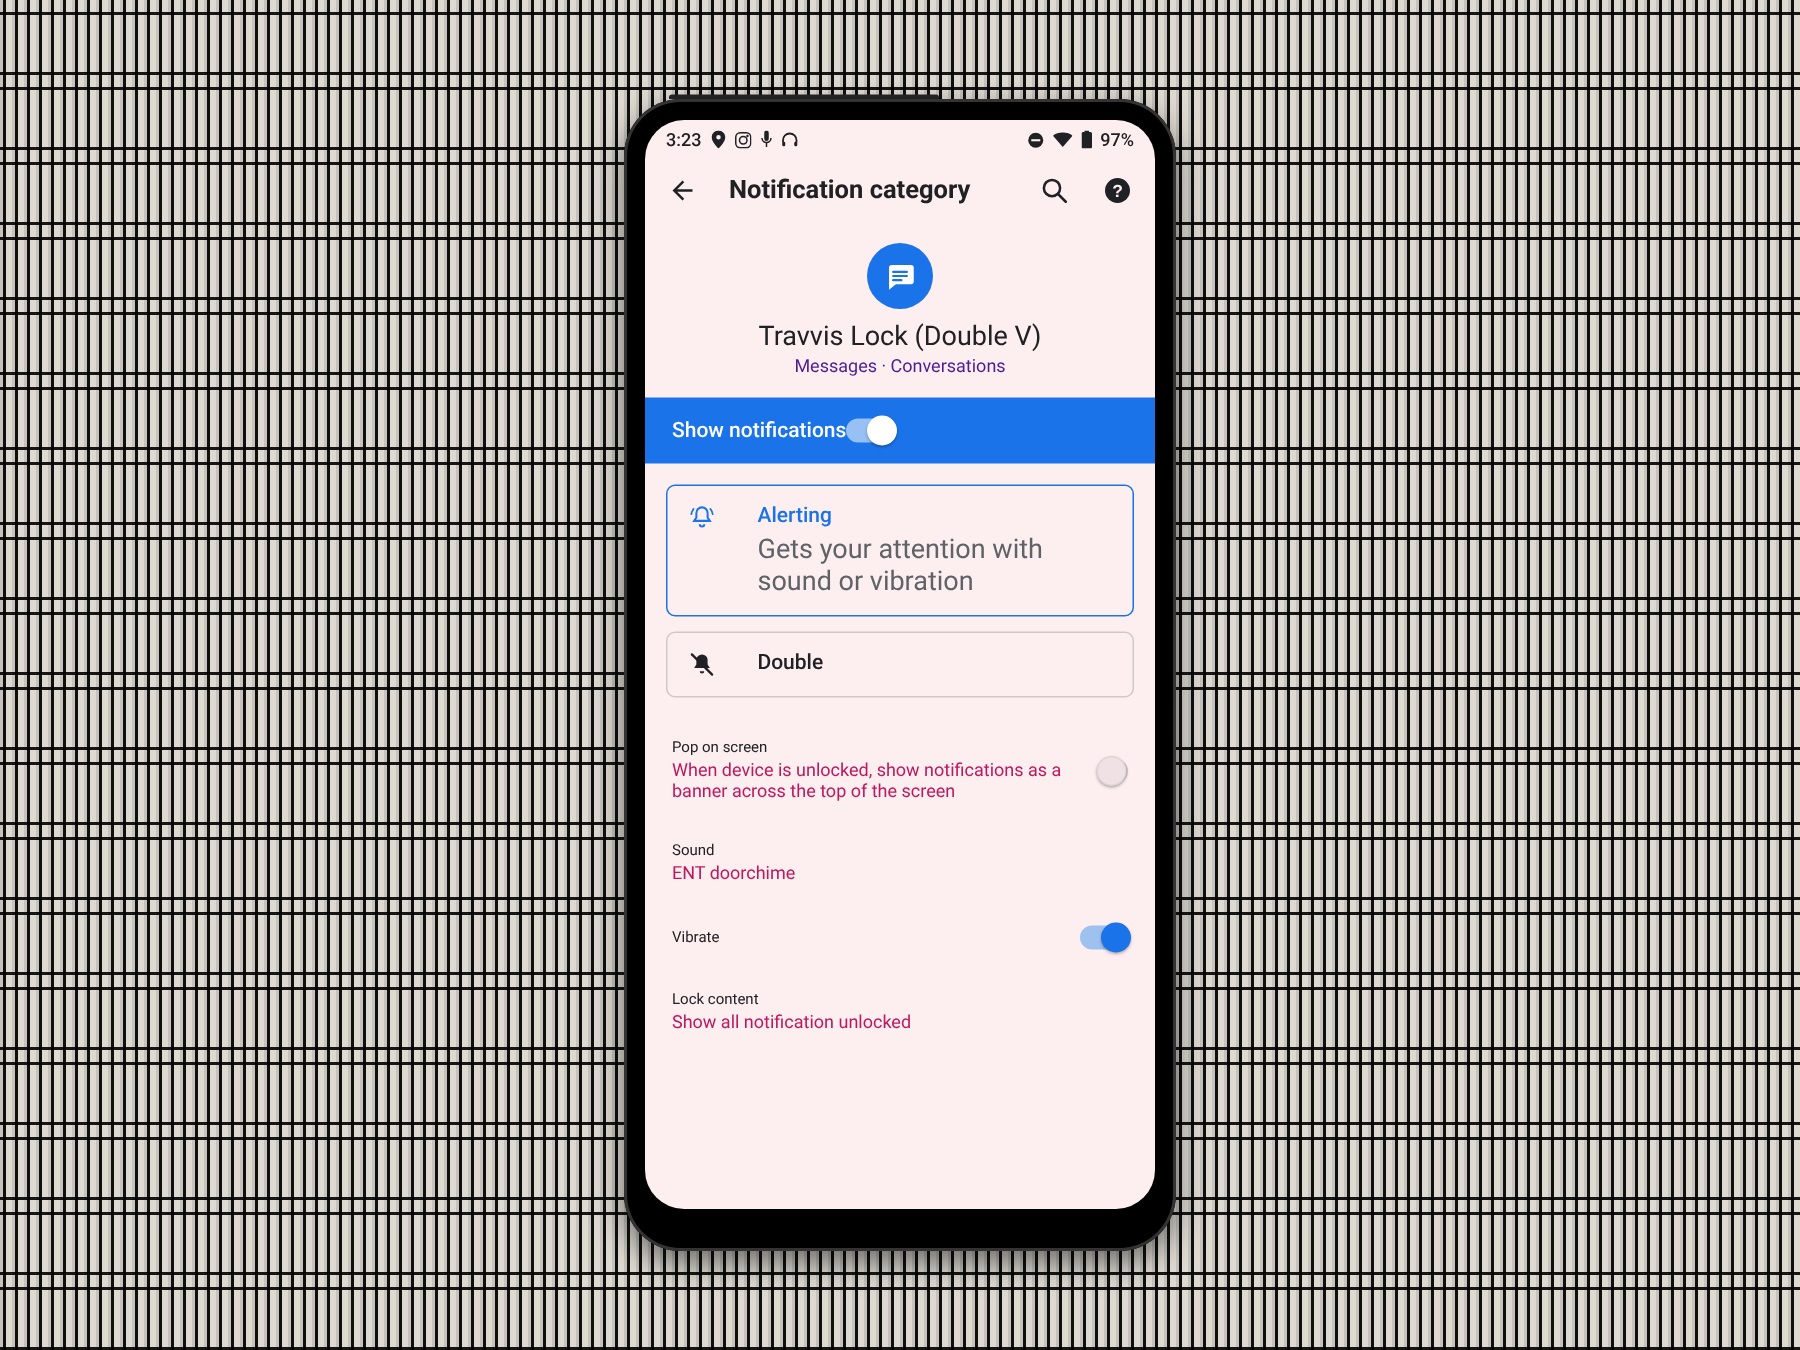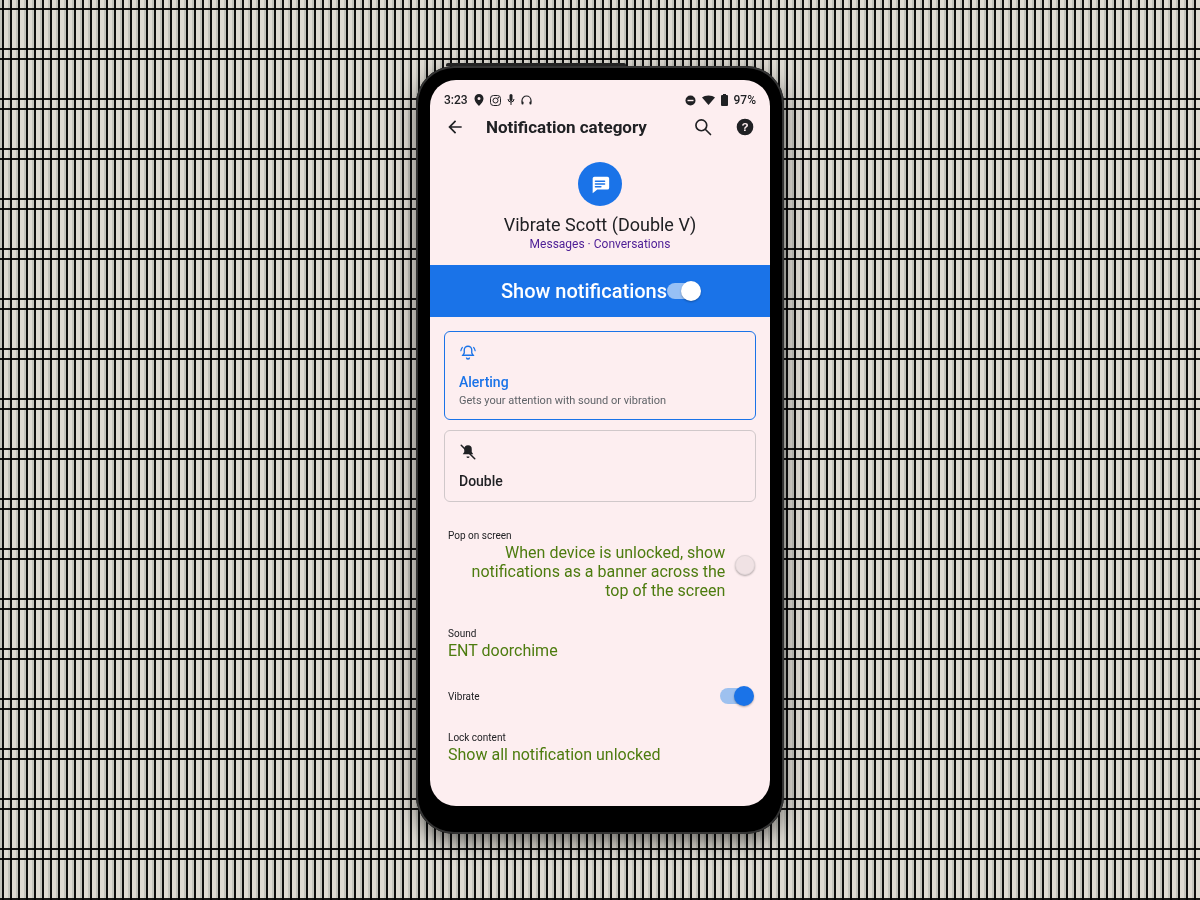--- a/index.html
+++ b/index.html
@@ -40,23 +40,23 @@
     border-radius: 26px;
     overflow: hidden;
     display: flex;
     flex-direction: column;
     color: #202124;
   }
 
   .status-bar {
     height: 26px;
     display: flex;
-    align-items: flex-start;
+    align-items: center;
     justify-content: space-between;
-    padding: 13px 14px;
+    padding: 0 14px;
     font-size: 12px;
     font-weight: 500;
   }
   .status-left, .status-right { display: flex; align-items: center; gap: 6px; }
   .status-left span, .status-right span { display: inline-flex; }
 
   .app-bar {
     display: flex;
     align-items: center;
     gap: 20px;
@@ -77,23 +77,23 @@
     margin-bottom: 8px;
   }
   .contact-name { font-size: 18px; font-weight: 400; }
   .contact-sub { font-size: 12px; color: #4c1d95; margin-top: 2px; }
 
   .master-toggle {
     background: #1a73e8;
     color: #fff;
     display: flex;
     align-items: center;
-    justify-content: center;
+    justify-content: flex-start;
     padding: 14px 18px;
-    font-size: 20px;
+    font-size: 14px;
     font-weight: 500;
   }
 
   .switch {
     width: 32px; height: 16px; border-radius: 10px; position: relative;
     display: inline-block; cursor: pointer;
   }
   .switch .knob {
     position: absolute; top: -2px; width: 20px; height: 20px; border-radius: 50%;
     background: #fff; box-shadow: 0 1px 2px rgba(0,0,0,0.3);
@@ -105,39 +105,38 @@
   .switch.off { background: #cfc6c8; }
   .switch.off .knob { left: -2px; background: #f0e2e4; border:1px solid #e0d5d7; }
 
   .option-group { padding: 14px 14px 8px; display: flex; flex-direction: column; gap: 10px; }
   .option-card {
     border: 1px solid #d0c8ca;
     border-radius: 6px;
     padding: 12px 14px;
     display: flex;
     align-items: flex-start;
-    gap: 12px;
+    gap: 28px;
     cursor: pointer;
-    flex-direction: column;
   }
   .option-card.selected { border: 1.5px solid #1a73e8; }
   .option-card .body { flex: 1; }
   .option-card .label { font-size: 14px; font-weight: 500; }
   .option-card.selected .label { color: #1a73e8; }
-  .option-card .desc { font-size: 11px; color: #5f6368; margin-top: 4px; }
+  .option-card .desc { font-size: 18px; color: #5f6368; margin-top: 4px; }
 
   .settings-list { padding: 6px 0 0; }
   .setting-row {
     display: flex; align-items: center; justify-content: space-between;
     padding: 14px 18px;
     cursor: pointer;
   }
   .setting-body { padding-right: 12px; }
   .setting-title { font-size: 10px; }
-  .setting-sub { font-size: 16px; color: #4d7c0f; margin-top: 2px; text-align: right; }
+  .setting-sub { font-size: 12px; color: #be185d; margin-top: 2px; }
 
   svg { display: block; }
 </style>
 </head>
 <body>
 
 <div class="phone-frame">
   <div class="screen">
 
     <div class="status-bar">
@@ -215,21 +214,21 @@
 
     <div class="app-header">
       <div class="app-icon">
         <svg width="22" height="22" viewBox="0 0 24 24">
             <path fill="#fff" d="M4 4h16a2 2 0 0 1 2 2v10a2 2 0 0 1-2 2H9l-5 4V6a2 2 0 0 1 2-2z"></path>
             <line x1="7" y1="9" x2="17" y2="9" stroke="#1a73e8" stroke-width="1.6" stroke-linecap="round"></line>
             <line x1="7" y1="12" x2="17" y2="12" stroke="#1a73e8" stroke-width="1.6" stroke-linecap="round"></line>
             <line x1="7" y1="15" x2="13" y2="15" stroke="#1a73e8" stroke-width="1.6" stroke-linecap="round"></line>
           </svg>
       </div>
-      <div class="contact-name">Vibrate Scott (Double V)</div>
+      <div class="contact-name">Travvis Lock (Double V)</div>
       <div class="contact-sub">Messages · Conversations</div>
     </div>
 
     <div class="master-toggle">
       <span>Show notifications</span>
       <span class="switch on-blue">
           <span class="knob"></span>
         </span>
     </div>
 

